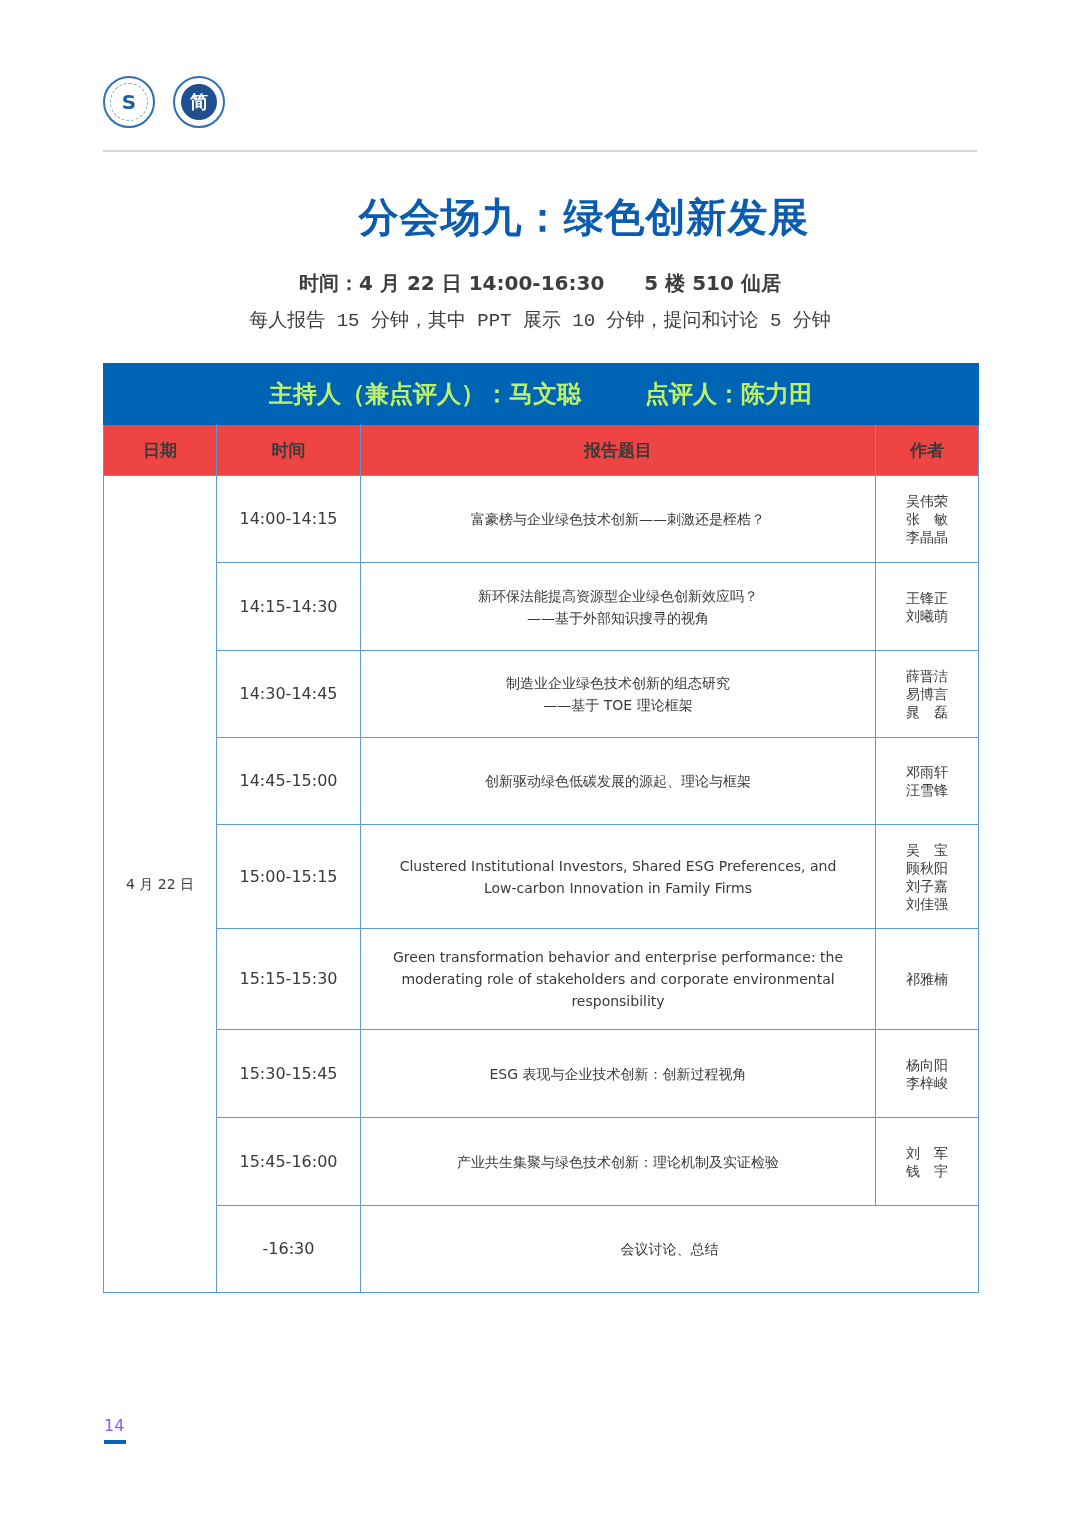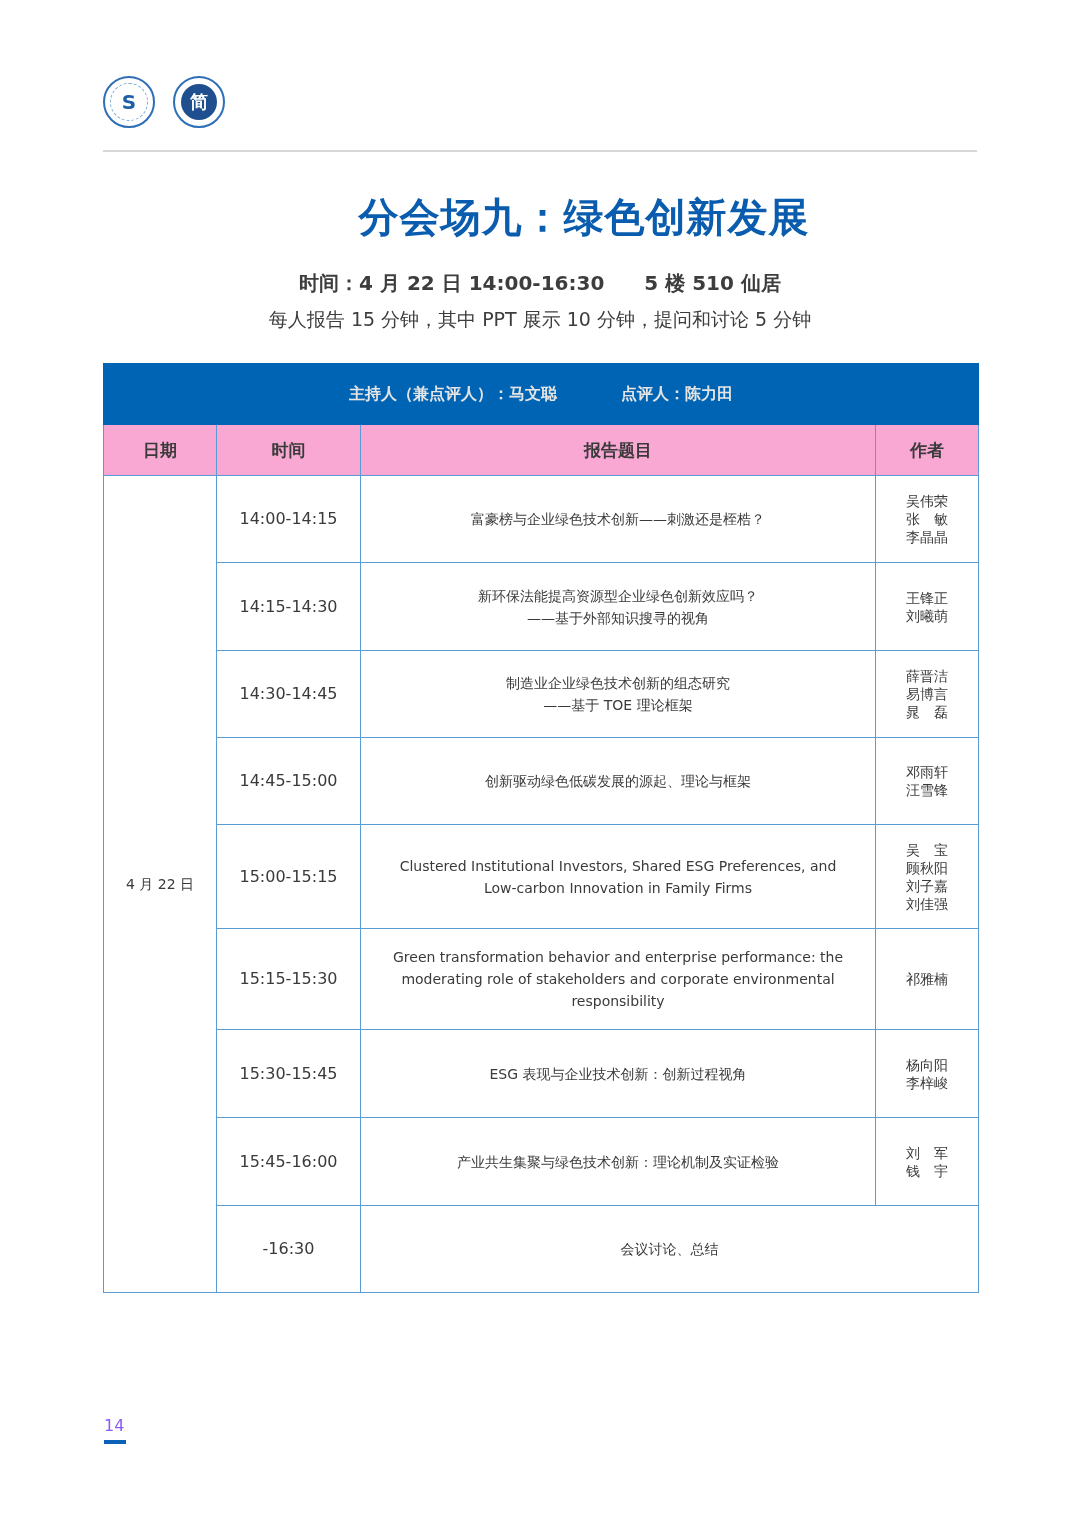--- a/index.html
+++ b/index.html
@@ -12,26 +12,26 @@
                  justify-content:center; font-weight:bold; font-size:20px; }
   .logo1 .inner { color:#1e5fa8; border:1px dashed #7aa7d6; }
   .logo2 .inner { background:#1f4f8f; color:#fff; font-size:18px; }
   .rule { position:absolute; left:103px; top:150px; width:874px; height:2px; background:#d7d7d7; }
   .title { position:absolute; left:0; width:1080px; top:190px; text-align:center;
            font-size:40px; font-weight:bold; color:#0a5cae; letter-spacing:1px;padding-left:44px; }
   .sub1 { position:absolute; left:0; width:1080px; top:270px; text-align:center;
           font-size:20px; font-weight:bold; color:#3d3d3d; }
   .sub1 span + span { margin-left:40px; }
   .sub2 { position:absolute; left:0; width:1080px; top:307px; text-align:center;
-          font-size:19px; color:#3d3d3d; }
+          font-size:19px; color:#3d3d3d;font-family:Liberation Mono, monospace; }
   table { position:absolute; left:103px; top:363px; width:875px; border-collapse:collapse; table-layout:fixed; }
   td, th { border:1.5px solid #5b9bd5; text-align:center; vertical-align:middle; padding:0 6px; }
-  .band td { background:#0064b4; color:#e5e5e5; height:60px; font-size:16px; font-weight:bold; border-color:#0064b4;margin-left:44px; }
+  .band td { background:#0064b4; color:#bef264; height:60px; font-size:24px; font-weight:bold; border-color:#0064b4;margin-left:44px; }
   .band span + span { margin-left:64px; }
-  .colhead th { background:#f9a8d4; height:50px; font-size:17px; font-weight:bold; color:#3a3a3a; }
+  .colhead th { background:#ef4444; height:50px; font-size:17px; font-weight:bold; color:#3a3a3a; }
   .row td { font-size:14px; color:#3a3a3a; line-height:22px; }
   .row td.time { font-size:16px; }
   .row td.author { font-size:14px; line-height:18px; }
   .datecell { font-size:15px; }
   .title-line { display:block; }
   .pagenum { position:absolute; left:104px; top:1416px; font-size:16px; color:#8b5cf6; }
   .pagebar { position:absolute; left:104px; top:1440px; width:22px; height:4px; background:#0a62b8; }
 </style>
 </head>
 <body>

